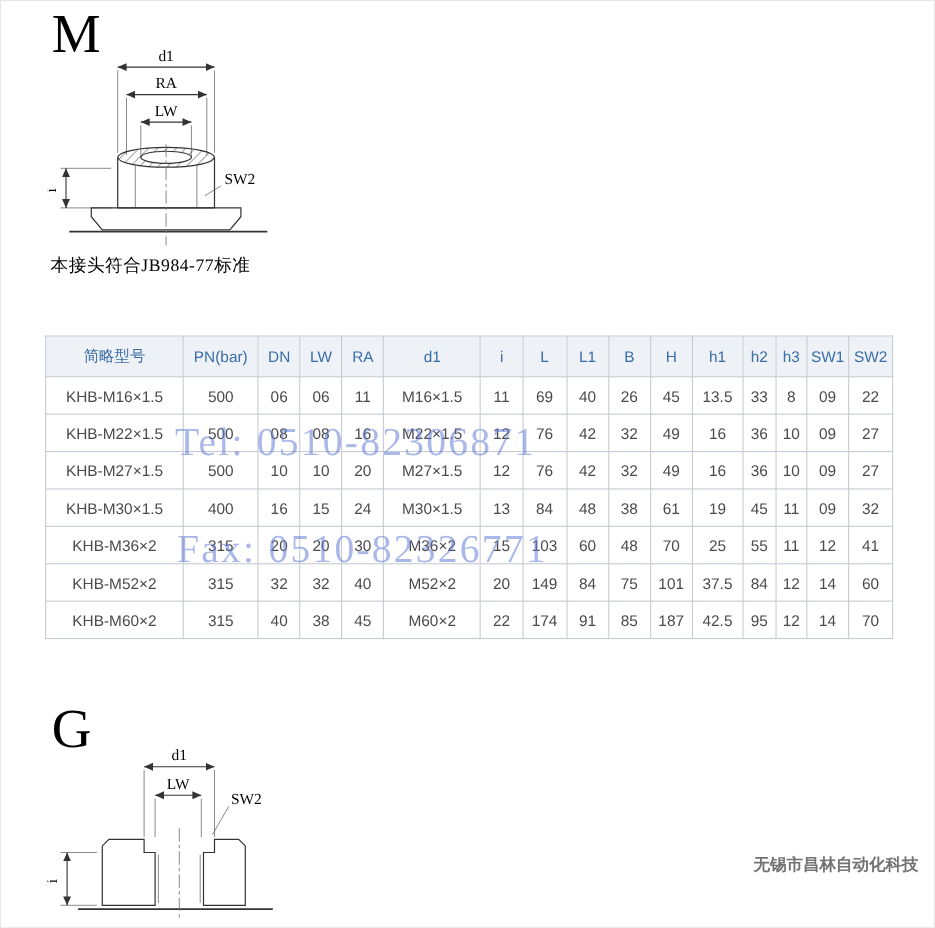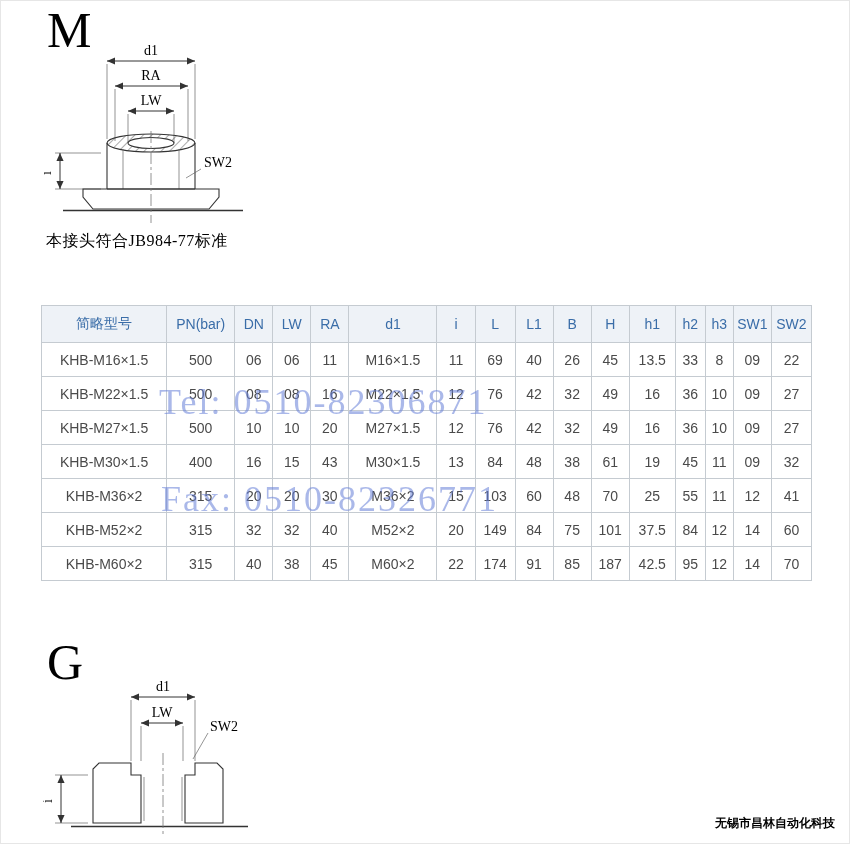--- a/index.html
+++ b/index.html
@@ -40,22 +40,22 @@
     border:1px solid #c5cbd1; overflow:hidden; white-space:nowrap;
   }
   .watermark {
     position:absolute; font-family:"Liberation Serif", serif;
     font-size:36px; letter-spacing:2px; white-space:nowrap;
     color:rgba(100,125,215,0.55); pointer-events:none; z-index:5;
   }
   .wm-tel { left:158px; top:380px; }
   .wm-fax { left:160px; top:477px; }
   .footer {
-    position:absolute; right:14px; top:814px;
-    font-size:12px; font-weight:bold; color:#000000;
+    position:absolute; right:14px; top:776px;
+    font-size:15px; font-weight:bold; color:#737373;
   }
   svg text {
     font-family:"Liberation Serif", serif; font-size:14px; fill:#000;
   }
   .dimline { stroke:#333; stroke-width:1; fill:none; }
   .extline { stroke:#666; stroke-width:0.7; fill:none; }
   .partline { stroke:#333; stroke-width:1.1; fill:none; }
   .thinline { stroke:#666; stroke-width:0.7; fill:none; }
   .centerline { stroke:#777; stroke-width:0.8; stroke-dasharray:12 3 3 3; fill:none; }
   .baseline { stroke:#333; stroke-width:1.6; fill:none; }
@@ -222,21 +222,21 @@
           <td>36</td>
           <td>10</td>
           <td>09</td>
           <td>27</td>
         </tr>
         <tr>
           <td>KHB-M30×1.5</td>
           <td>400</td>
           <td>16</td>
           <td>15</td>
-          <td>43</td>
+          <td>24</td>
           <td>M30×1.5</td>
           <td>13</td>
           <td>84</td>
           <td>48</td>
           <td>38</td>
           <td>61</td>
           <td>19</td>
           <td>45</td>
           <td>11</td>
           <td>09</td>

